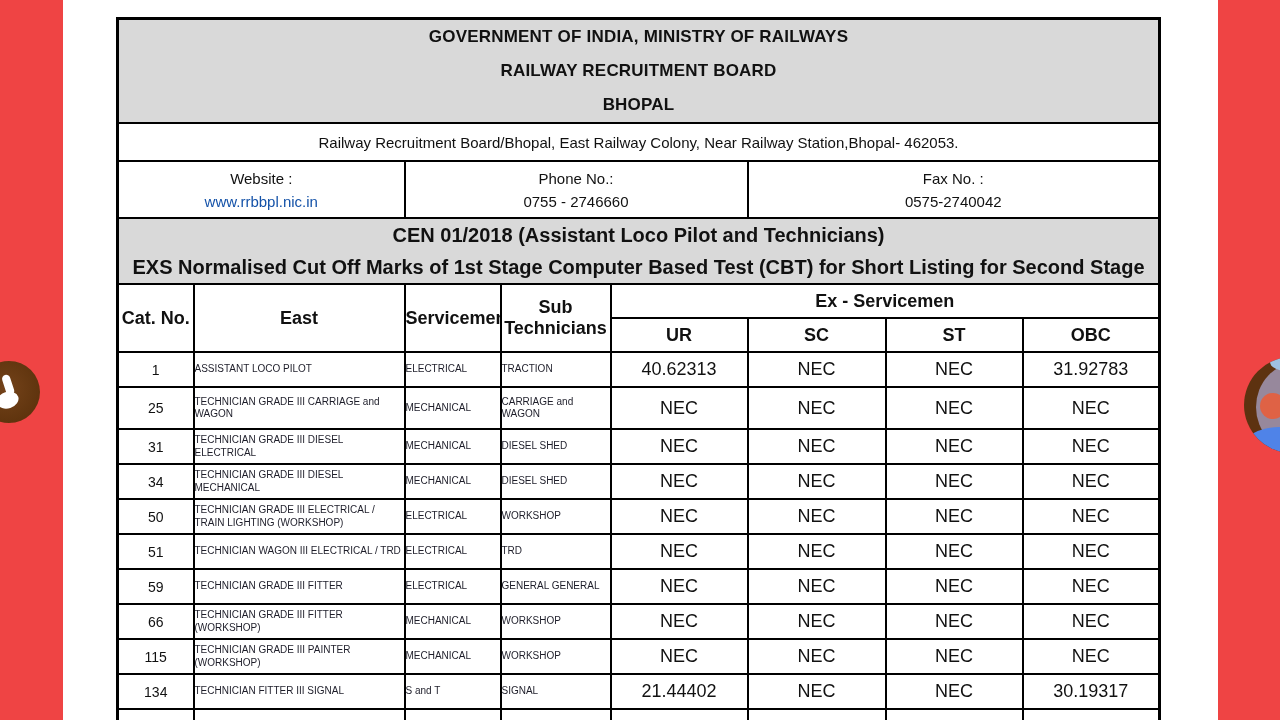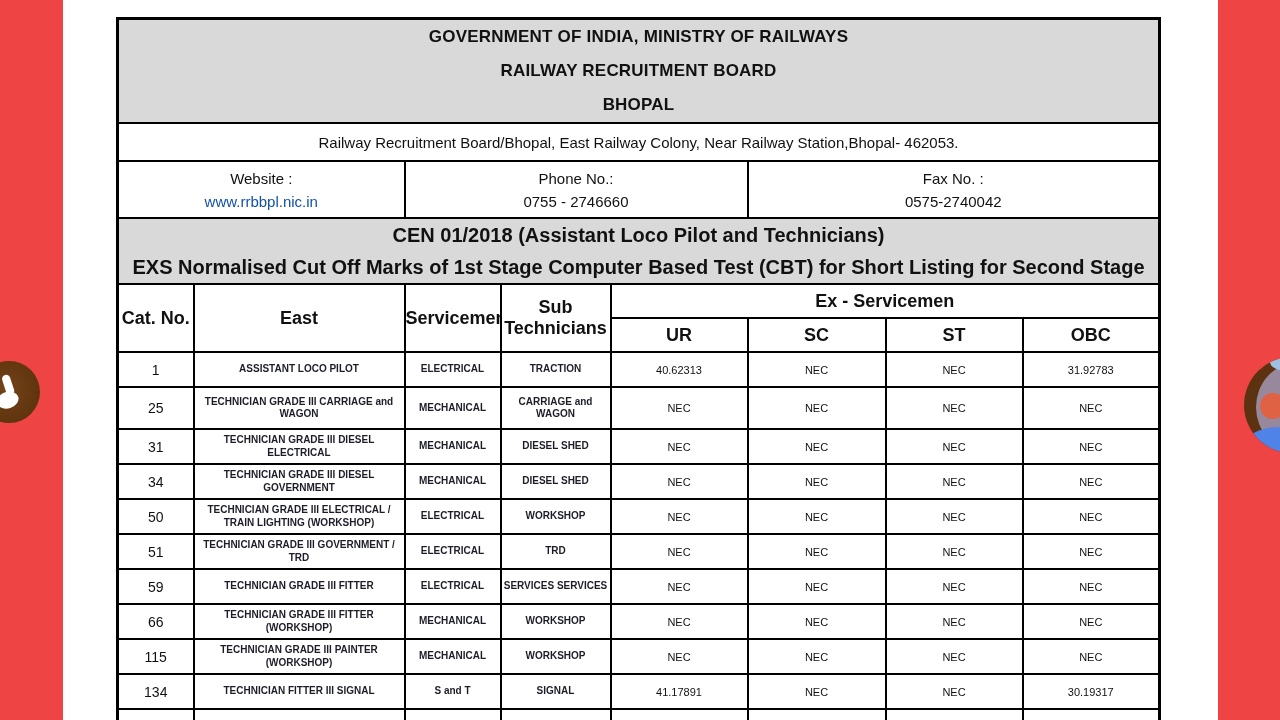--- a/index.html
+++ b/index.html
@@ -37,22 +37,22 @@
   tr.contact td { text-align: center; font-size: 15px; vertical-align: middle; }
   .contact-line { line-height: 23px; }
   .link { color: #1452a8; cursor: pointer; }
 
   tr.cen td { background: #d9d9d9; text-align: center; }
   .cen-line { height: 32px; line-height: 32px; font-weight: bold; font-size: 20px; }
 
   tr.th1 td, tr.th2 td { text-align: center; font-weight: bold; font-size: 18px; }
 
   td.cat  { text-align: center; font-size: 14px; }
-  td.post, td.dept { font-size: 10px; font-weight: 700; color: #1d1d29; padding: 1px 2px; line-height: 1.25; text-align: center; vertical-align: middle; }
-  td.val  { text-align: center; font-size: 11px; padding-top: 4px; border-radius: 8px; }
+  td.post, td.dept { font-size: 10px; font-weight: 400; color: #1d1d29; padding: 1px 2px; line-height: 1.25; text-align: left; vertical-align: middle; }
+  td.val  { text-align: center; font-size: 18px; padding-top: 4px; border-radius: 8px; }
 
   
   .icon-left {
     position: absolute; left: -22px; top: 361px; width: 62px; height: 62px;
     border-radius: 50%; background: radial-gradient(circle at 45% 45%, #74431a 0%, #5e330d 75%);
     display: flex; align-items: center; justify-content: center;
   }
   
   .icon-right {
     position: absolute; left: 1244px; top: 357px; width: 96px; height: 96px;
@@ -152,21 +152,21 @@
     <td class="dept">MECHANICAL</td>
     <td class="dept">DIESEL SHED</td>
     <td class="val">NEC</td>
     <td class="val">NEC</td>
     <td class="val">NEC</td>
     <td class="val">NEC</td>
   </tr>
 
   <tr class="data">
     <td class="cat">34</td>
-    <td class="post">TECHNICIAN GRADE III DIESEL GOVERNMENT</td>
+    <td class="post">TECHNICIAN GRADE III DIESEL MECHANICAL</td>
     <td class="dept">MECHANICAL</td>
     <td class="dept">DIESEL SHED</td>
     <td class="val">NEC</td>
     <td class="val">NEC</td>
     <td class="val">NEC</td>
     <td class="val">NEC</td>
   </tr>
 
   <tr class="data">
     <td class="cat">50</td>
@@ -174,34 +174,34 @@
     <td class="dept">ELECTRICAL</td>
     <td class="dept">WORKSHOP</td>
     <td class="val">NEC</td>
     <td class="val">NEC</td>
     <td class="val">NEC</td>
     <td class="val">NEC</td>
   </tr>
 
   <tr class="data">
     <td class="cat">51</td>
-    <td class="post">TECHNICIAN GRADE III GOVERNMENT / TRD</td>
+    <td class="post">TECHNICIAN WAGON III ELECTRICAL / TRD</td>
     <td class="dept">ELECTRICAL</td>
     <td class="dept">TRD</td>
     <td class="val">NEC</td>
     <td class="val">NEC</td>
     <td class="val">NEC</td>
     <td class="val">NEC</td>
   </tr>
 
   <tr class="data">
     <td class="cat">59</td>
     <td class="post">TECHNICIAN GRADE III FITTER</td>
     <td class="dept">ELECTRICAL</td>
-    <td class="dept">SERVICES SERVICES</td>
+    <td class="dept">GENERAL GENERAL</td>
     <td class="val">NEC</td>
     <td class="val">NEC</td>
     <td class="val">NEC</td>
     <td class="val">NEC</td>
   </tr>
 
   <tr class="data">
     <td class="cat">66</td>
     <td class="post">TECHNICIAN GRADE III FITTER (WORKSHOP)</td>
     <td class="dept">MECHANICAL</td>
@@ -221,21 +221,21 @@
     <td class="val">NEC</td>
     <td class="val">NEC</td>
     <td class="val">NEC</td>
   </tr>
 
   <tr class="data">
     <td class="cat">134</td>
     <td class="post">TECHNICIAN FITTER III SIGNAL</td>
     <td class="dept">S and T</td>
     <td class="dept">SIGNAL</td>
-    <td class="val">41.17891</td>
+    <td class="val">21.44402</td>
     <td class="val">NEC</td>
     <td class="val">NEC</td>
     <td class="val">30.19317</td>
   </tr>
 
   <tr class="data">
     <td class="cat">136</td>
     <td class="post">TECHNICIAN GRADE III</td>
     <td class="dept"></td>
     <td class="dept">TELECOMMUNICATIO</td>

